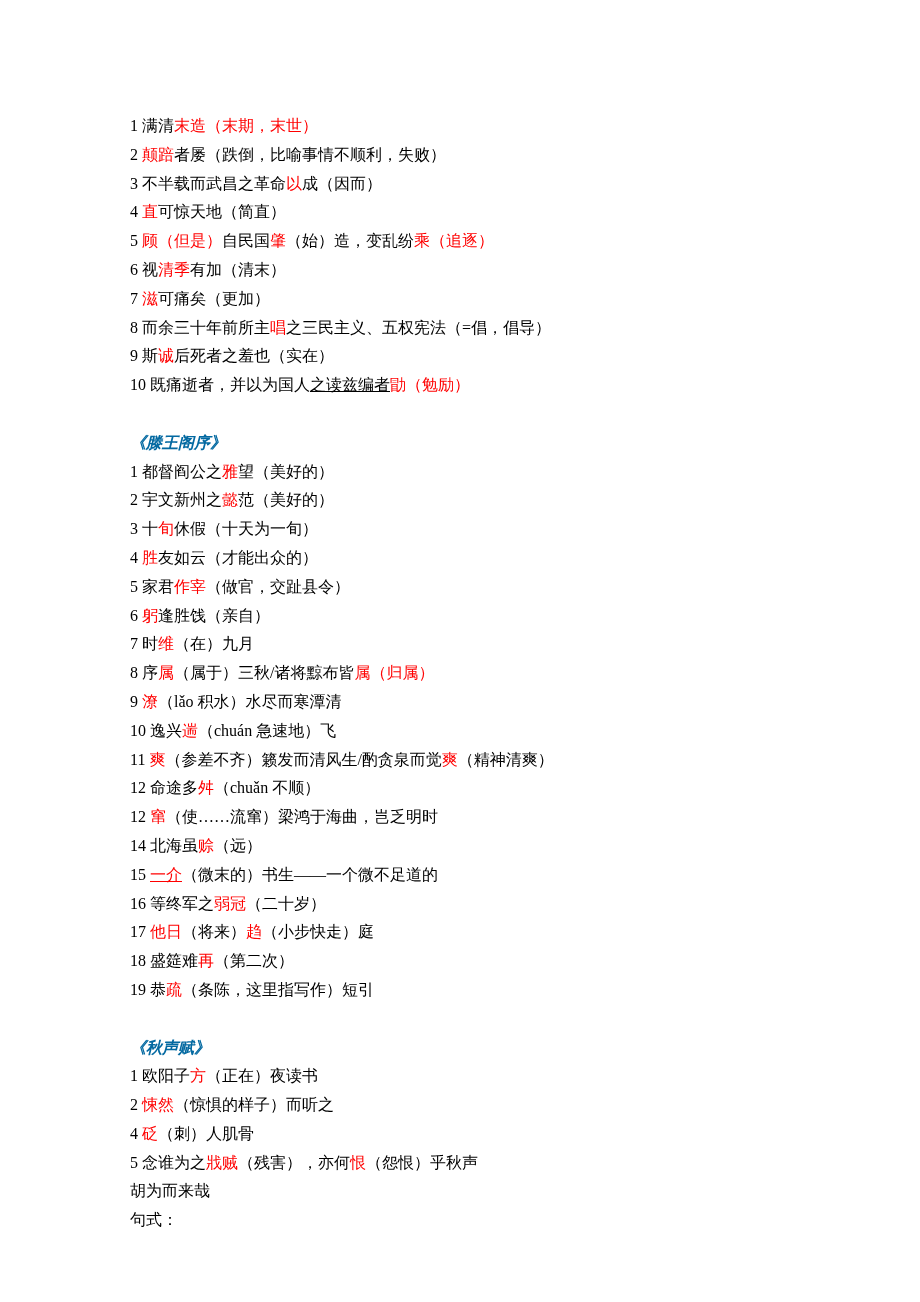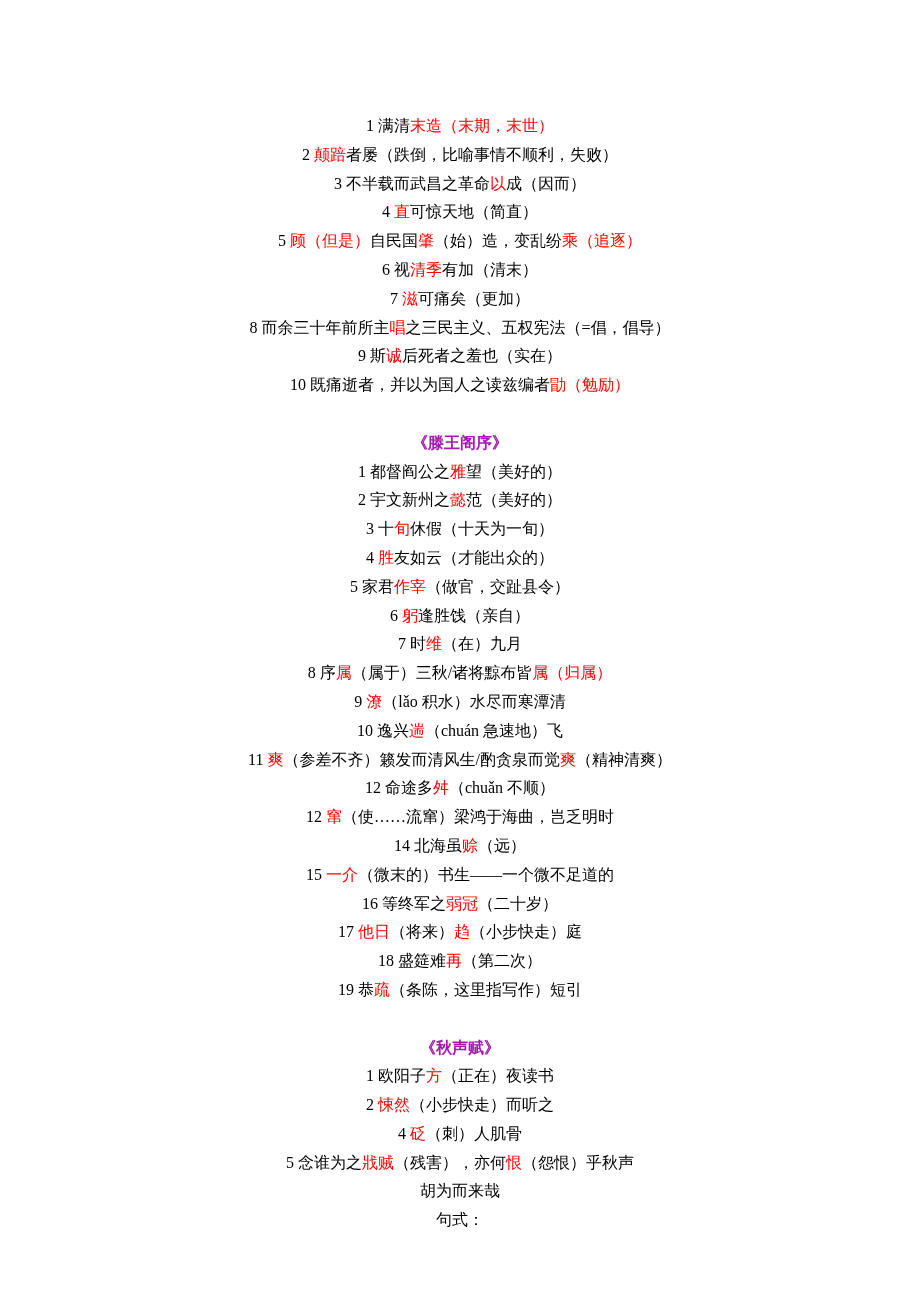--- a/index.html
+++ b/index.html
@@ -9,36 +9,37 @@
     font-family: "SimSun", "宋体", serif;
     font-size: 16px;
     line-height: 1.8;
     color: #000000;
   }
   .page {
     width: 920px;
     min-height: 1302px;
     padding: 112px 130px 0 130px;
     box-sizing: border-box;
-    text-align: center;
   }
   .line {
     white-space: normal;
   }
   .blank {
     height: 1.8em;
   }
   .title {
-    color: #a21caf;
+    color: #0369a1;
     font-weight: bold;
+    font-style: italic;
   }
   .red {
     color: #ff0000;
   }
   .underline {
+    text-decoration: underline;
   }
 </style>
 </head>
 <body>
 
 <div class="page" id="page-root">
     <div class="line"><span>1 满清</span><span class="red">末造（末期，末世）</span></div>
     <div class="line"><span>2 </span><span class="red">颠踣</span><span>者屡（跌倒，比喻事情不顺利，失败）</span></div>
     <div class="line"><span>3 不半载而武昌之革命</span><span class="red">以</span><span>成（因而）</span></div>
     <div class="line"><span>4 </span><span class="red">直</span><span>可惊天地（简直）</span></div>
@@ -65,18 +66,18 @@
     <div class="line"><span>12 </span><span class="red">窜</span><span>（使……流窜）梁鸿于海曲，岂乏明时</span></div>
     <div class="line"><span>14 北海虽</span><span class="red">赊</span><span>（远）</span></div>
     <div class="line"><span>15 </span><span class="red underline">一介</span><span>（微末的）书生——一个微不足道的</span></div>
     <div class="line"><span>16 等终军之</span><span class="red">弱冠</span><span>（二十岁）</span></div>
     <div class="line"><span>17 </span><span class="red">他日</span><span>（将来）</span><span class="red">趋</span><span>（小步快走）庭</span></div>
     <div class="line"><span>18 盛筵难</span><span class="red">再</span><span>（第二次）</span></div>
     <div class="line"><span>19 恭</span><span class="red">疏</span><span>（条陈，这里指写作）短引</span></div>
     <div class="blank"></div>
     <div class="line title">《秋声赋》</div>
     <div class="line"><span>1 欧阳子</span><span class="red">方</span><span>（正在）夜读书</span></div>
-    <div class="line"><span>2 </span><span class="red">悚然</span><span>（小步快走）而听之</span></div>
+    <div class="line"><span>2 </span><span class="red">悚然</span><span>（惊惧的样子）而听之</span></div>
     <div class="line"><span>4 </span><span class="red">砭</span><span>（刺）人肌骨</span></div>
     <div class="line"><span>5 念谁为之</span><span class="red">戕贼</span><span>（残害），亦何</span><span class="red">恨</span><span>（怨恨）乎秋声</span></div>
     <div class="line"><span>胡为而来哉</span></div>
     <div class="line"><span>句式：</span></div>
   </div>
 
 </body></html>

